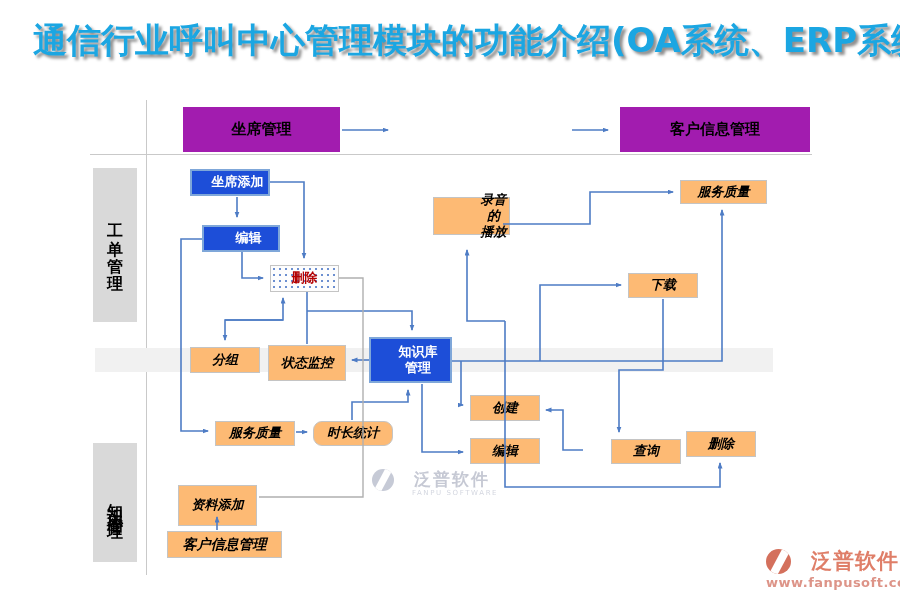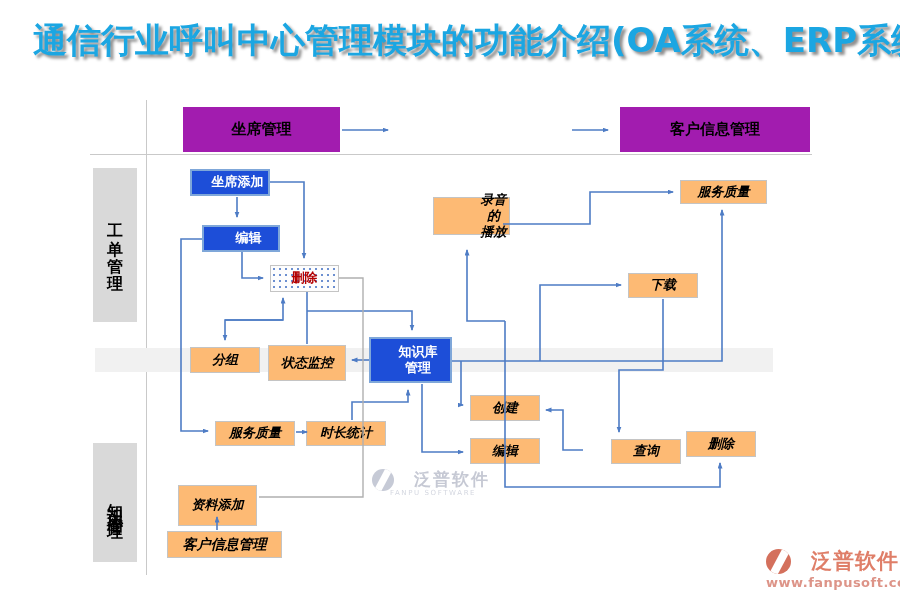--- a/index.html
+++ b/index.html
@@ -43,21 +43,21 @@
   
   .wm{position:absolute;z-index:1;}
   .wm-row{display:flex;align-items:center;gap:20px;}
   .logo-dot{border-radius:50%;position:relative;overflow:hidden;flex:0 0 auto;}
   .logo-dot::after{
     content:"";position:absolute;left:38%;top:-20%;width:30%;height:140%;
     background:#ffffff;transform:rotate(28deg);
   }
   .wm-center .logo-dot{width:22px;height:22px;background:#c6cad6;}
   .wm-center .wm-name{font-size:17px;font-weight:bold;color:#c6c9d4;letter-spacing:2px;}
-  .wm-center .wm-sub{font-size:7px;color:#d4d7e0;letter-spacing:1.6px;margin-left:18px;margin-top:-2px;}
+  .wm-center .wm-sub{font-size:7px;color:#d4d7e0;letter-spacing:1.6px;margin-left:40px;margin-top:-2px;}
   .wm-corner .logo-dot{width:25px;height:25px;background:#d4705c;}
   .wm-corner .wm-name{font-size:21px;font-weight:bold;color:#df7e68;letter-spacing:1px;}
   .wm-corner .wm-url{font-size:13px;font-weight:bold;color:#dd9488;margin-top:0px;letter-spacing:0.5px;}
 </style>
 </head>
 <body>
 
 <div id="stage">
 
   <div class="page-title">通信行业呼叫中心管理模块的功能介绍(OA系统、ERP系统)</div>
@@ -83,21 +83,21 @@
   <div class="node white-node" style="left:268px;top:345px;width:78px;height:36px;">状态监控</div>
   <div class="node white-node" style="left:433px;top:197px;width:77px;height:38px;padding-left:44px;">录音的
 播放</div>
   <div class="node white-node" style="left:680px;top:180px;width:87px;height:24px;">服务质量</div>
   <div class="node white-node" style="left:628px;top:273px;width:70px;height:25px;">下载</div>
   <div class="node white-node" style="left:470px;top:395px;width:70px;height:26px;">创建</div>
   <div class="node white-node" style="left:470px;top:438px;width:70px;height:26px;">编辑</div>
   <div class="node white-node" style="left:611px;top:439px;width:70px;height:25px;">查询</div>
   <div class="node white-node" style="left:686px;top:431px;width:70px;height:26px;">删除</div>
   <div class="node white-node" style="left:215px;top:421px;width:80px;height:25px;">服务质量</div>
-  <div class="node white-node" style="left:306px;top:421px;width:80px;height:25px;">时长统计</div>
+  <div class="node white-node" style="left:313px;top:421px;width:80px;height:25px;border-radius:9px;">时长统计</div>
   <div class="node white-node" style="left:178px;top:485px;width:79px;height:41px;">资料添加</div>
   <div class="node white-node" style="left:167px;top:531px;width:115px;height:27px;font-size:14px;">客户信息管理</div>
 
   <svg id="wires" width="900" height="600" viewBox="0 0 900 600">
     <defs>
       <marker id="ab" markerWidth="7" markerHeight="6" refX="5.5" refY="2.5" orient="auto" markerUnits="userSpaceOnUse">
         <path d="M0,0 L6.5,2.5 L0,5 Z" fill="#4e7cc5"></path>
       </marker>
     </defs>
     <g stroke="#4e7cc5" stroke-width="1.6" fill="none">

